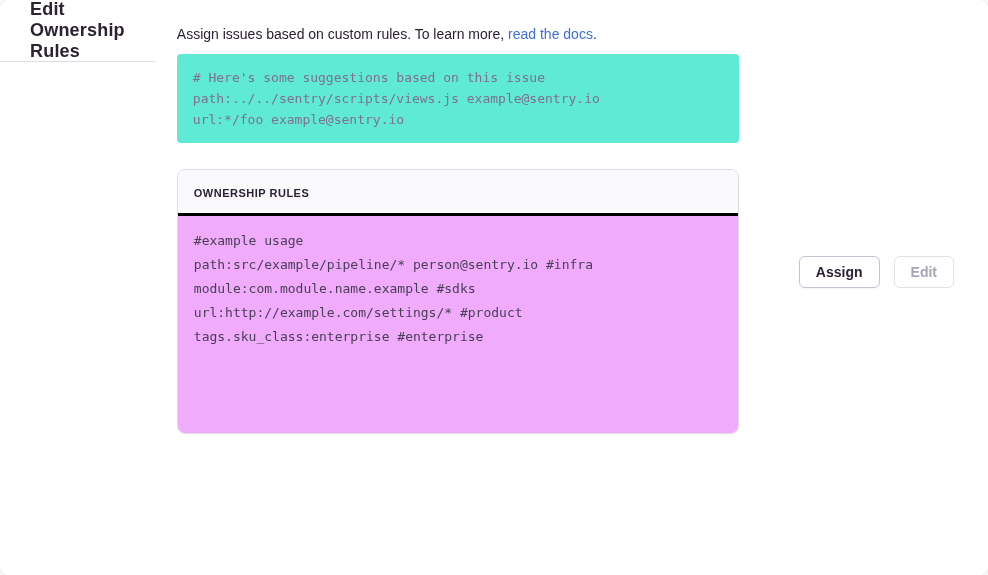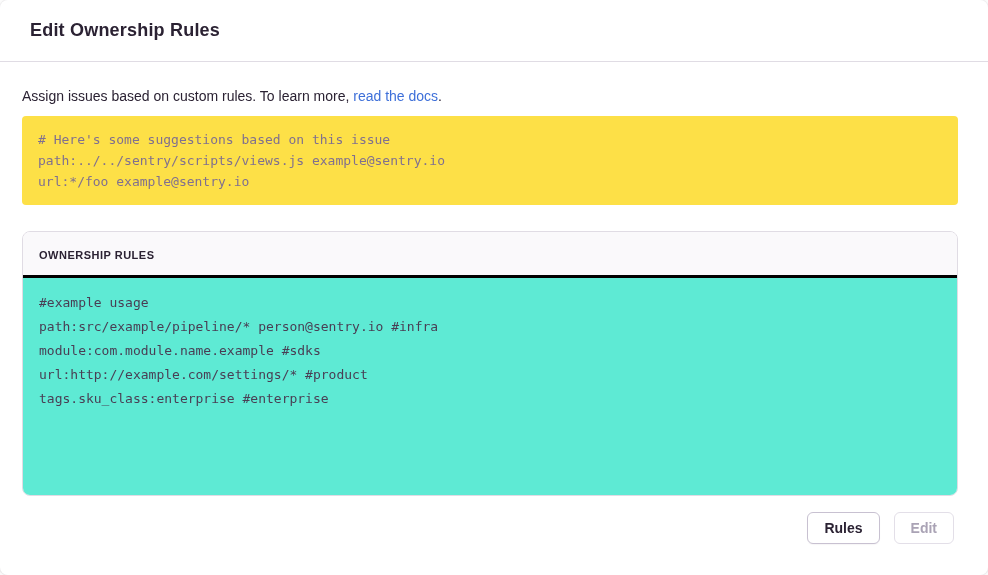--- a/index.html
+++ b/index.html
@@ -8,21 +8,21 @@
     font-family: "Liberation Sans", sans-serif;
   }
   .modal {
     width: 988px;
     height: 575px;
     background: #ffffff;
     border-radius: 8px;
     box-shadow: 0 0 0 1px rgba(43,34,51,0.06), 0 4px 24px rgba(43,34,51,0.08);
     overflow: hidden;
     display: flex;
-    flex-direction: column;
+    flex-direction: row;
   }
   .modal-header {
     height: 62px;
     flex: 0 0 62px;
     display: flex;
     align-items: center;
     padding: 0 30px;
     border-bottom: 1px solid #e0dce4;
   }
   .modal-title {
@@ -40,21 +40,21 @@
     line-height: 20px;
     color: #2b2233;
     margin-bottom: 10px;
   }
   .description a {
     color: #3d6fd9;
     text-decoration: none;
     cursor: pointer;
   }
   .suggestions-block {
-    background: #fde047;
+    background: #5eead4;
     border-radius: 4px;
     padding: 13px 16px;
     font-family: "DejaVu Sans Mono", "Liberation Mono", monospace;
     font-size: 13px;
     line-height: 21px;
     color: #80708f;
     white-space: pre;
     overflow: hidden;
     margin-bottom: 26px;
   }
@@ -81,21 +81,21 @@
     width: 100%;
     height: 217px;
     border: none;
     outline: none;
     resize: none;
     padding: 13px 16px;
     font-family: "DejaVu Sans Mono", "Liberation Mono", monospace;
     font-size: 13px;
     line-height: 24px;
     color: #493e54;
-    background: #5eead4;
+    background: #f0abfc;
     white-space: pre;
     overflow: auto;
   }
   .modal-footer {
     flex: 0 0 auto;
     display: flex;
     justify-content: flex-end;
     align-items: center;
     gap: 14px;
     padding: 0 34px 31px 30px;
@@ -150,17 +150,17 @@
       <textarea class="rules-textarea" spellcheck="false" style="">#example usage
 path:src/example/pipeline/* person@sentry.io #infra
 module:com.module.name.example #sdks
 url:http://example.com/settings/* #product
 tags.sku_class:enterprise #enterprise</textarea>
     </div>
 
   </div>
 
   <div class="modal-footer">
-    <button class="btn btn-cancel">Rules</button>
+    <button class="btn btn-cancel">Assign</button>
     <button class="btn btn-save" disabled="">Edit</button>
   </div>
 
 </div>
 
 </body></html>

